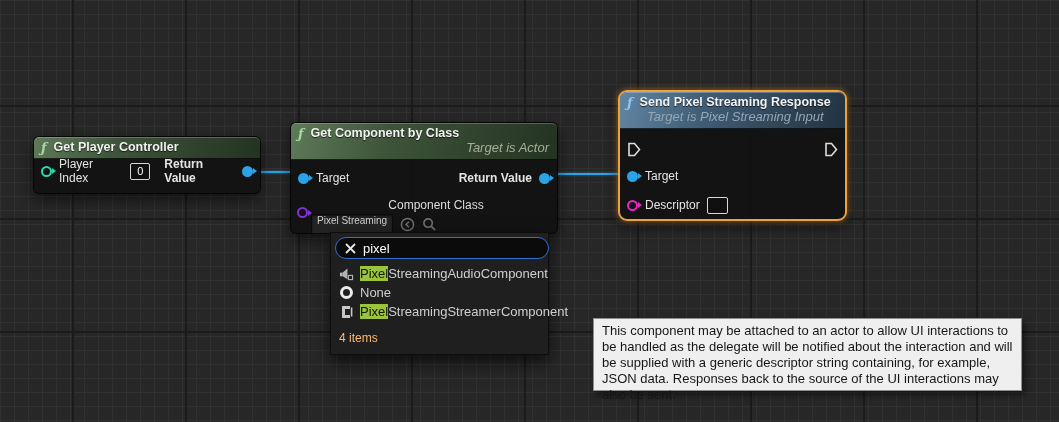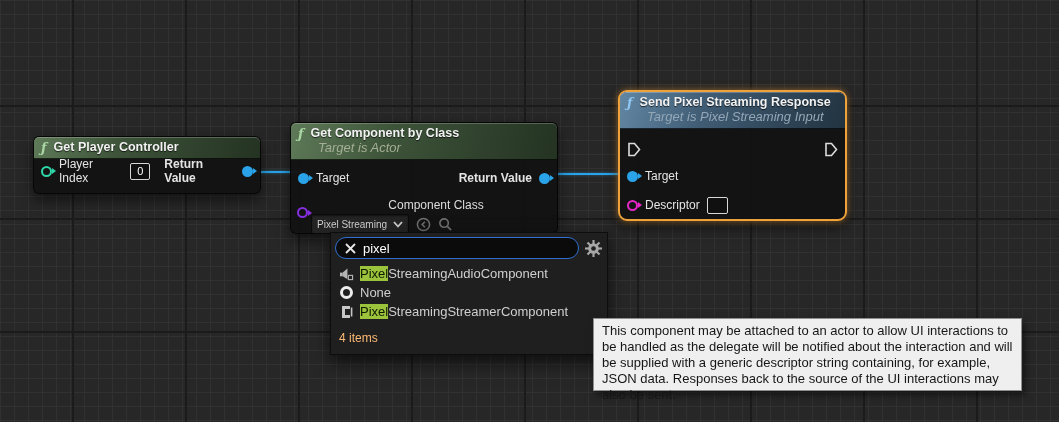--- a/index.html
+++ b/index.html
@@ -26,35 +26,35 @@
   .node.selected .header{border-radius:6px 6px 0 0;}
   .header.green{background:linear-gradient(105deg,#5e7a58 0%,#3d5339 38%,#243322 100%);
         box-shadow:inset 0 1px 0 rgba(255,255,255,.22);}
   .header.blue{background:linear-gradient(105deg,#6286a3 0%,#405c74 38%,#223340 100%);
         box-shadow:inset 0 1px 0 rgba(255,255,255,.25);}
   .titlerow{display:flex;align-items:center;gap:7px;}
   .ficon{font-family:"DejaVu Serif",serif;font-style:italic;font-weight:bold;font-size:13px;line-height:13px;}
   .ficon.g{color:#a9d6a4;} .ficon.b{color:#8fc6f2;}
   .title{font-weight:bold;font-size:12.5px;color:#f2f2f2;text-shadow:0 1px 1px rgba(0,0,0,.7);white-space:nowrap;}
   .subtitle{font-style:italic;font-size:13px;margin-left:20px;white-space:nowrap;}
-  .subtitle.g{color:#a5af95;} .subtitle.b{color:#93a7b6;}
+  .subtitle.g{color:#a5af95;text-align:right;} .subtitle.b{color:#93a7b6;}
   
   .pin{position:relative;display:inline-block;width:11px;height:11px;border-radius:50%;
        box-sizing:border-box;border:2.5px solid var(--c);flex:none;}
   .pin.filled{background:var(--c);}
   .pin::after{content:"";position:absolute;right:-6px;top:50%;transform:translateY(-50%);
        border-left:4px solid var(--c);border-top:3px solid transparent;border-bottom:3px solid transparent;}
   .prow{display:flex;align-items:center;gap:7px;padding:0 7px;font-size:12px;color:#e4e4e4;}
   .spacer{flex:1;}
   .valbox{min-width:12px;height:15px;border:1.5px solid #d8d8d8;background:#101010;border-radius:2px;
        display:flex;align-items:center;justify-content:center;font-size:11px;color:#fff;padding:0 3px;}
   .selectbox{display:flex;align-items:center;gap:6px;height:18px;background:#242424;border:1px solid #0a0a0a;
-       border-radius:2px;padding:0 5px;font-size:10px;color:#cfcfcf;box-shadow:inset 0 1px 2px rgba(0,0,0,.5);}
-  
-  .popup{position:absolute;left:330px;top:232px;width:278px;background:#1f1f1f;border:1px solid #0d0d0d;
+       border-radius:2px;padding:0 5px;font-size:10px;color:#cfcfcf;box-shadow:inset 0 1px 2px rgba(0,0,0,.5);flex-direction:column;}
+  
+  .popup{position:absolute;left:330px;top:232px;width:219px;background:#1f1f1f;border:1px solid #0d0d0d;
        box-shadow:0 7px 16px rgba(0,0,0,.65);z-index:5;box-sizing:border-box;}
   .searchrow{display:flex;align-items:center;gap:6px;padding:4px 5px 3px 4px;}
   .pill{flex:1;display:flex;align-items:center;gap:7px;height:20px;border:1.5px solid #2f6fd0;
        border-radius:12px;background:#0b0b0b;padding:0 9px;}
   .pill input{flex:1;background:transparent;border:none;outline:none;color:#fff;font-size:13px;
        font-family:"Liberation Sans",sans-serif;padding:0;}
   .list{padding:2px 0 3px 0;}
   .item{display:flex;align-items:center;gap:6px;height:19px;padding:0 7px;font-size:13px;color:#cfcfcf;white-space:nowrap;}
   .item.hover{background:#343434;}
   .icol{width:16px;display:flex;justify-content:center;flex:none;}

